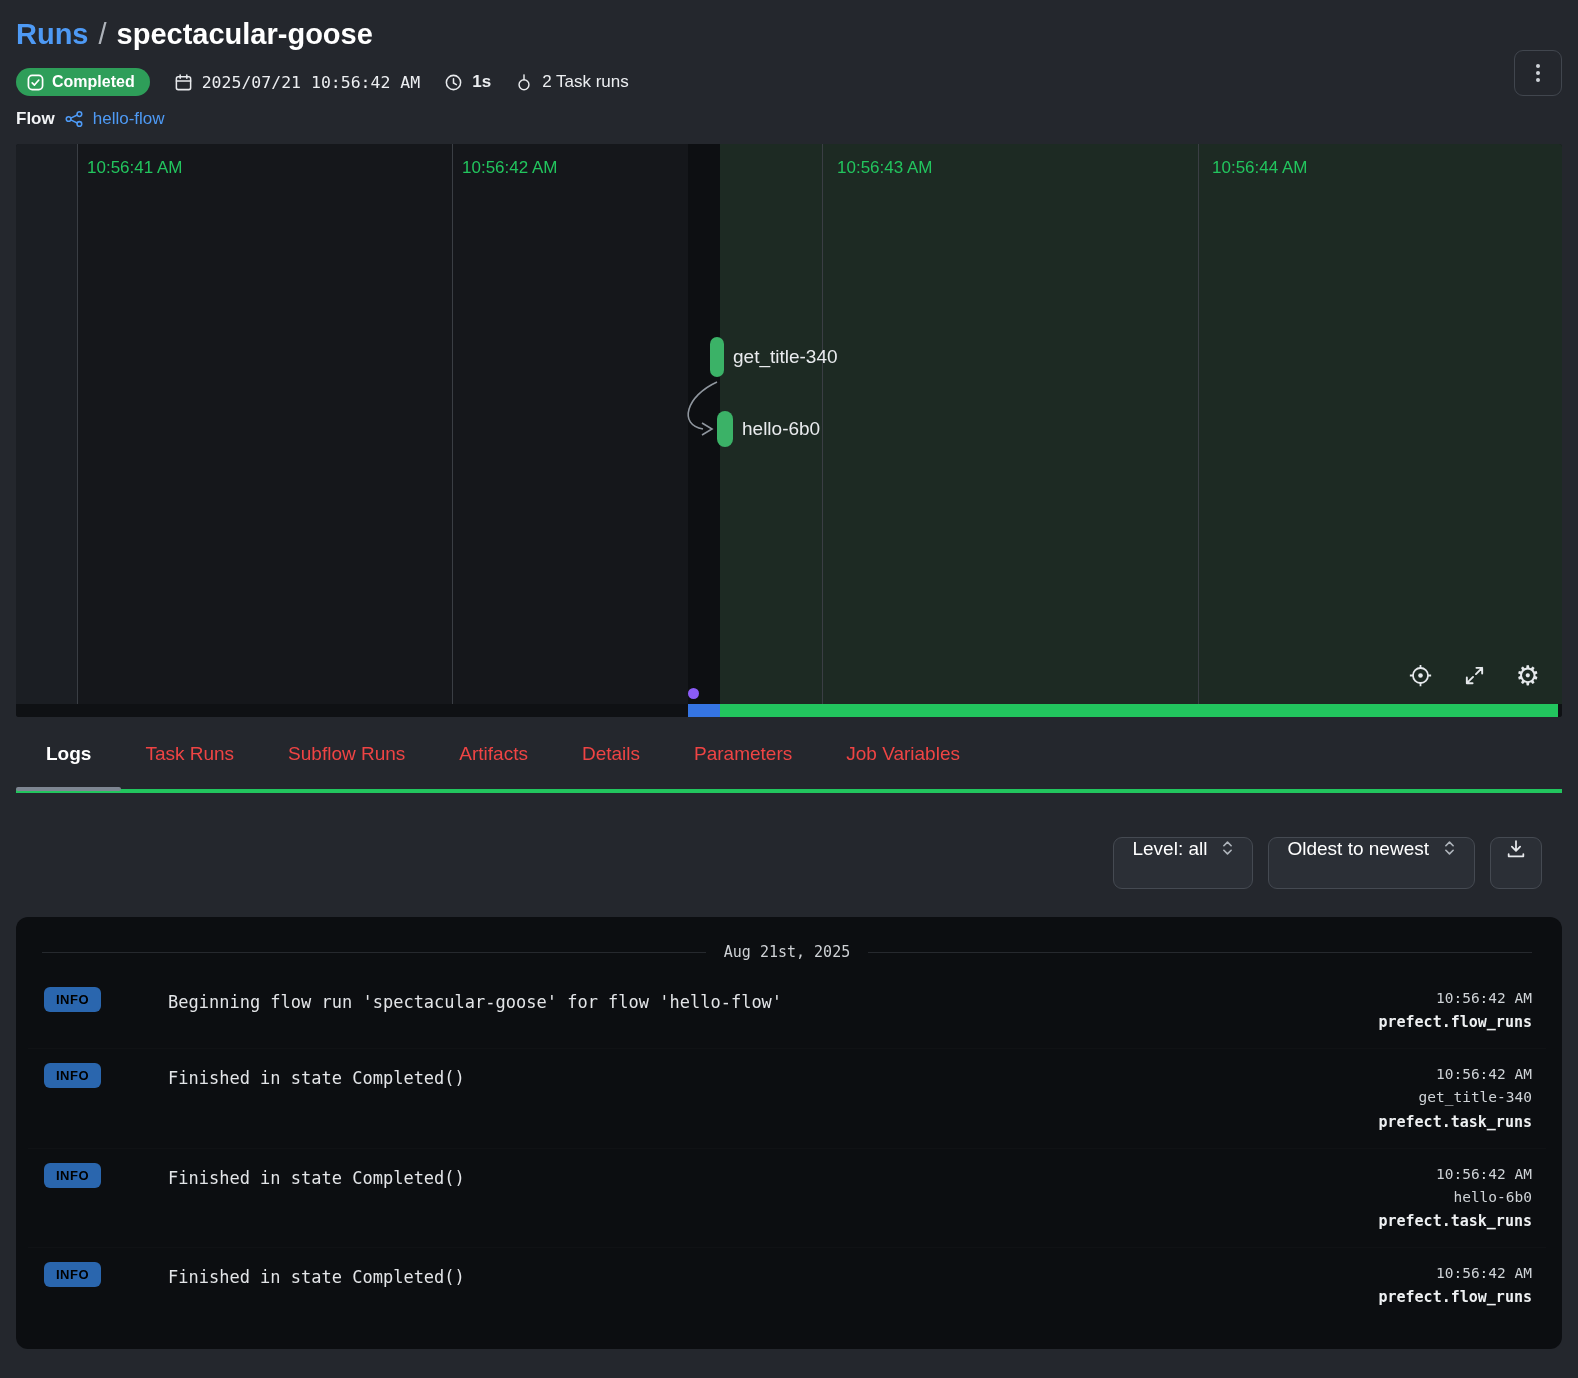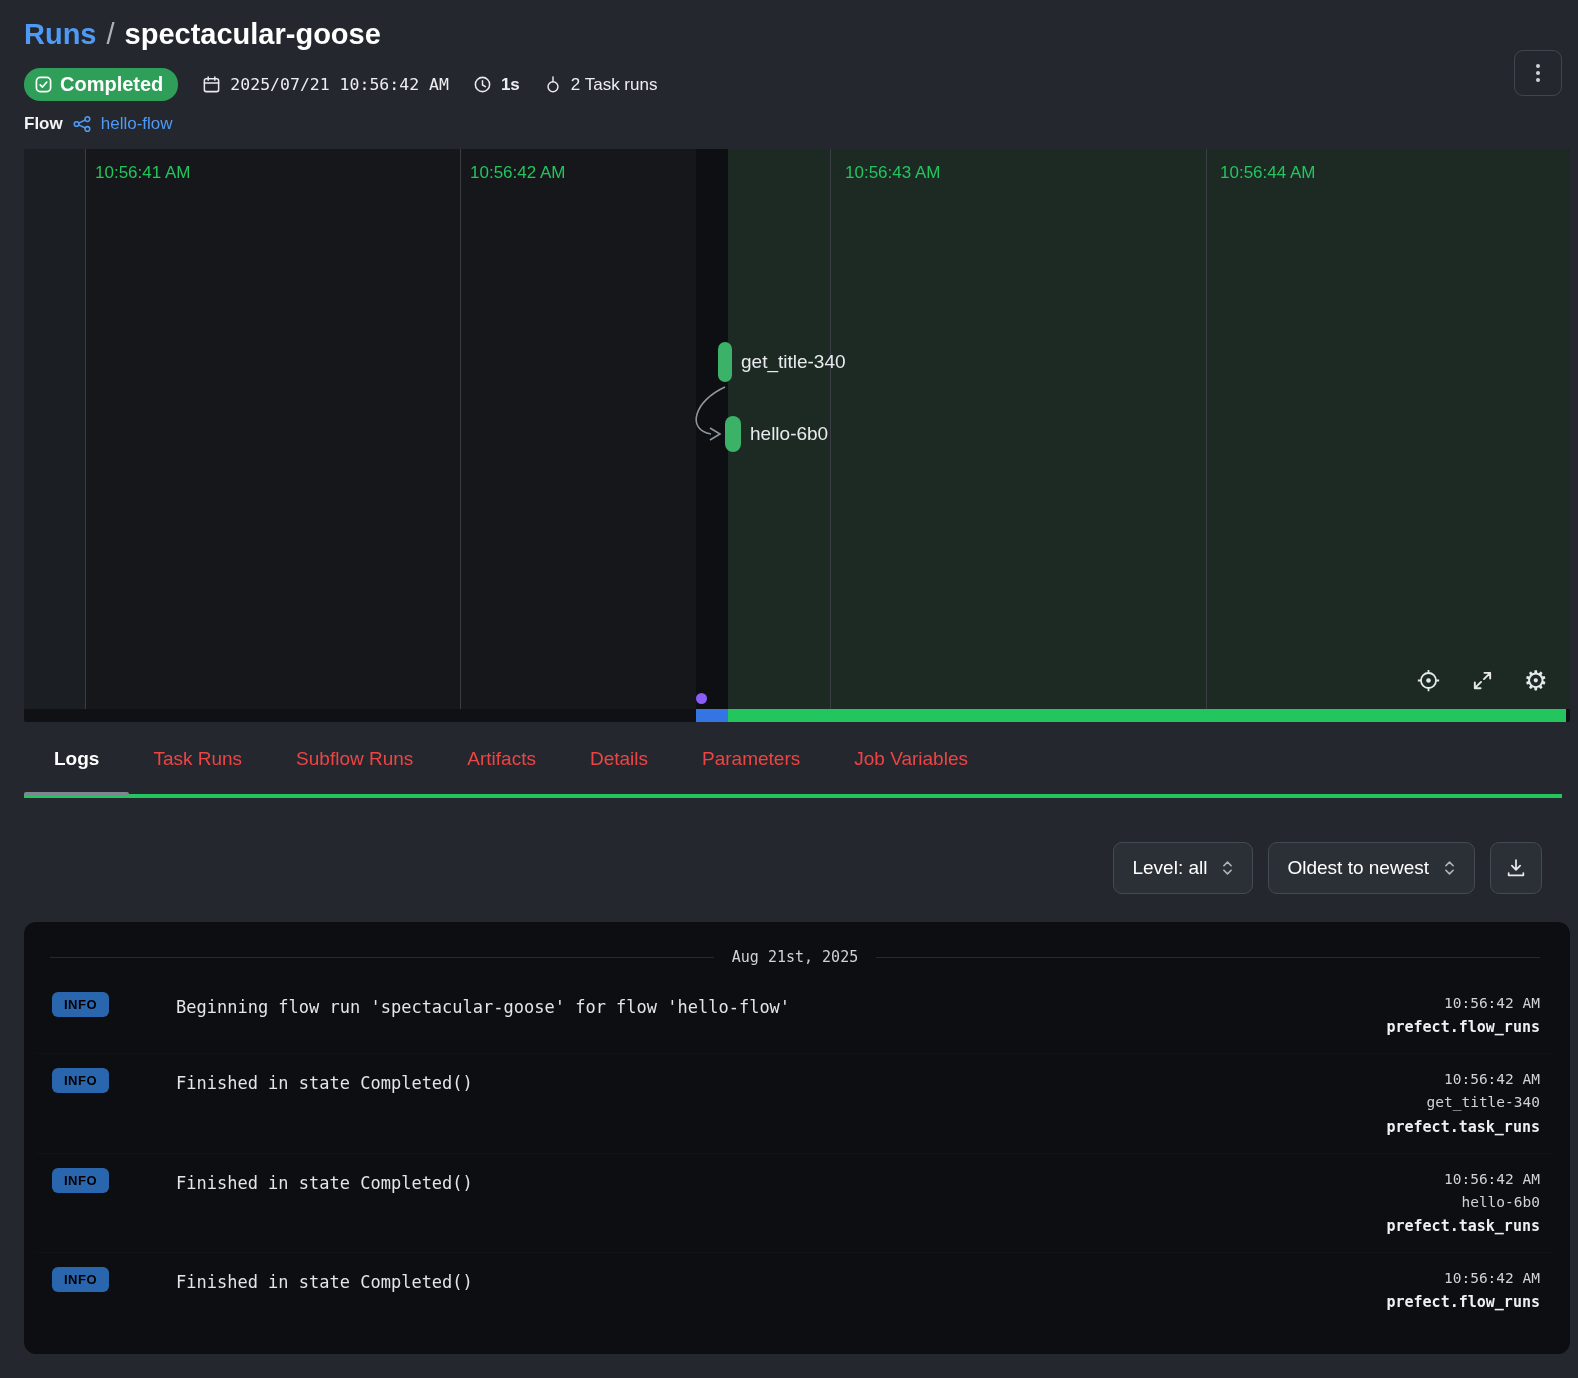--- a/index.html
+++ b/index.html
@@ -3,37 +3,37 @@
 <meta charset="utf-8">
 <style>
   * { margin:0; padding:0; box-sizing:border-box; }
   html,body { background:#24272d; }
   body {
     width:1578px; height:1378px; overflow:hidden;
     font-family:"Liberation Sans", sans-serif;
     color:#e8eaed;
     position:relative;
   }
-  .page { position:relative; padding:14px 16px 0 24px;border-radius:10px; }
+  .page { position:relative; padding:14px 16px 0 16px;border-radius:10px; }
 
   
   .breadcrumb { font-size:29px; font-weight:bold; line-height:40px; }
   .bc-link { color:#4e9af5; text-decoration:none; cursor:pointer; }
   .bc-sep { color:#aeb3ba; margin:0 10px; font-weight:normal; }
   .bc-current { color:#ffffff; }
   .kebab-btn {
     position:absolute; top:50px; right:16px; width:48px; height:46px;
     background:transparent; border:1px solid #41464e; border-radius:9px;
     display:flex; align-items:center; justify-content:center; cursor:pointer;
   }
 
   .meta-row { margin-top:14px; display:flex; align-items:center; gap:24px; }
   .badge-completed {
     display:inline-flex; align-items:center; gap:8px;
-    background:#2e9e59; color:#fff; font-weight:bold; font-size:20px;
+    background:#2e9e59; color:#fff; font-weight:bold; font-size:16px;
     border-radius:16px; padding:5px 15px 5px 11px;
   }
   .meta-item { display:inline-flex; align-items:center; gap:9px; font-size:17px; color:#eceef1; }
   .meta-item .mono { font-family:"DejaVu Sans Mono", monospace; font-size:16.5px; }
   .meta-bold { font-weight:bold; }
 
   .flow-row { margin-top:13px; display:flex; align-items:center; gap:9px; font-size:17px; }
   .flow-label { font-weight:bold; color:#f2f4f6; }
   .flow-link { color:#4e9af5; text-decoration:none; cursor:pointer; }
 
@@ -77,21 +77,21 @@
   }
   .tab.active { color:#ffffff; font-weight:bold; }
   .tab.active::after {
     content:""; position:absolute; left:-30px; right:-30px; bottom:-2px;
     height:4px; background:#7e8692; border-radius:2px;
   }
 
   
   .filter-row { margin-top:44px; display:flex; justify-content:flex-end; align-items:center; gap:15px; padding-right:20px; }
   .filter-btn {
-    height:52px; display:inline-flex; align-items:center; gap:14px;
+    height:52px; display:inline-flex; align-items:flex-start; gap:14px;
     background:#2b2f36; border:1px solid #454a52; border-radius:9px;
     color:#fff; font-size:19px; font-weight:500; padding:0 18px; cursor:pointer;
     font-family:"Liberation Sans", sans-serif;
   }
   .icon-btn { width:52px; height:52px; padding:0; justify-content:center; }
 
   
   .logs-card {
     margin-top:28px; width:1546px; background:#0c0e11; border-radius:12px;
     padding:26px 16px 26px 12px;

